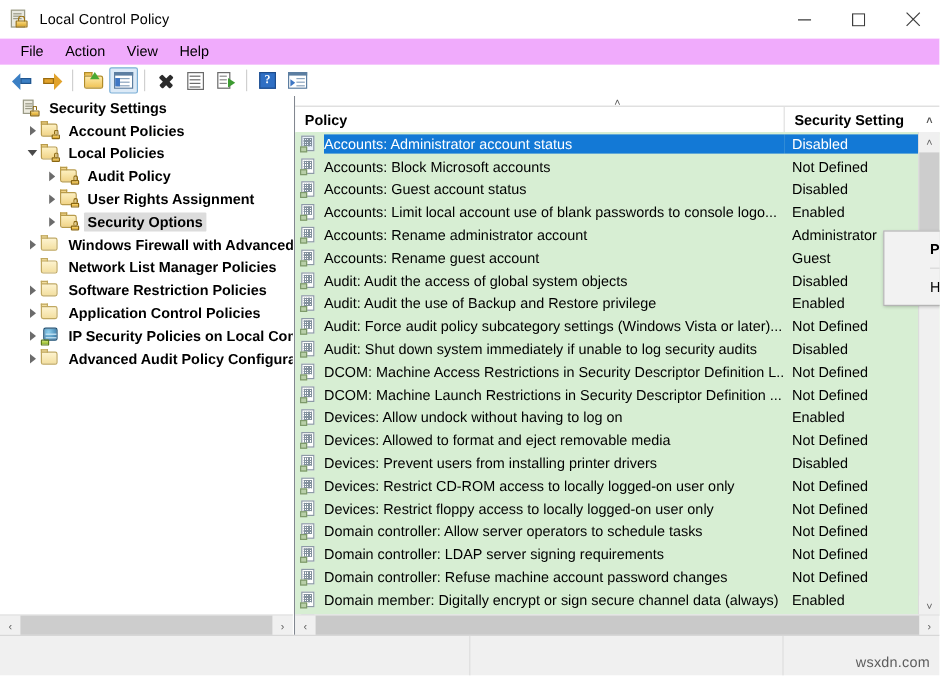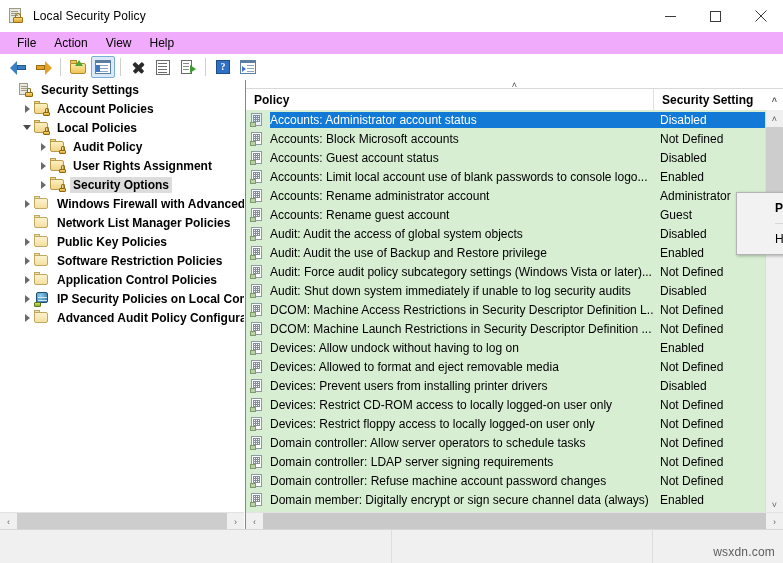--- a/index.html
+++ b/index.html
@@ -464,21 +464,21 @@
 <body>
 
 <div class="titlebar">
   <div class="titlebar-icon">
     <div class="ti-doc"></div>
     <div class="ti-lock">
         <div class="shackle"></div>
         <div class="body"></div>
       </div>
   </div>
-  <div class="titlebar-text">Local Security Policy</div>
+  <div class="titlebar-text">Local Control Policy</div>
   <div class="win-buttons">
     <div class="win-btn">
       <svg width="11" height="11" viewBox="0 0 11 11">
           <line x1="0" y1="5.5" x2="11" y2="5.5" stroke="#3b3b3b" stroke-width="1"></line>
         </svg>
     </div>
     <div class="win-btn">
       <svg width="11" height="11" viewBox="0 0 11 11">
           <rect x="0.5" y="0.5" width="10" height="10" fill="none" stroke="#3b3b3b" stroke-width="1"></rect>
         </svg>
@@ -663,30 +663,20 @@
           <span class="tree-label">Network List Manager Policies</span>
         </div>
         <div class="tree-row" style="padding-left: 20px;">
           <div class="tw">
             <div class="chev collapsed"></div>
           </div>
           <div class="tree-ico ico-folder">
             <div class="tb"></div>
             <div class="fo"></div>
           </div>
-          <span class="tree-label">Public Key Policies</span>
-        </div>
-        <div class="tree-row" style="padding-left: 20px;">
-          <div class="tw">
-            <div class="chev collapsed"></div>
-          </div>
-          <div class="tree-ico ico-folder">
-            <div class="tb"></div>
-            <div class="fo"></div>
-          </div>
           <span class="tree-label">Software Restriction Policies</span>
         </div>
         <div class="tree-row" style="padding-left: 20px;">
           <div class="tw">
             <div class="chev collapsed"></div>
           </div>
           <div class="tree-ico ico-folder">
             <div class="tb"></div>
             <div class="fo"></div>
           </div>

